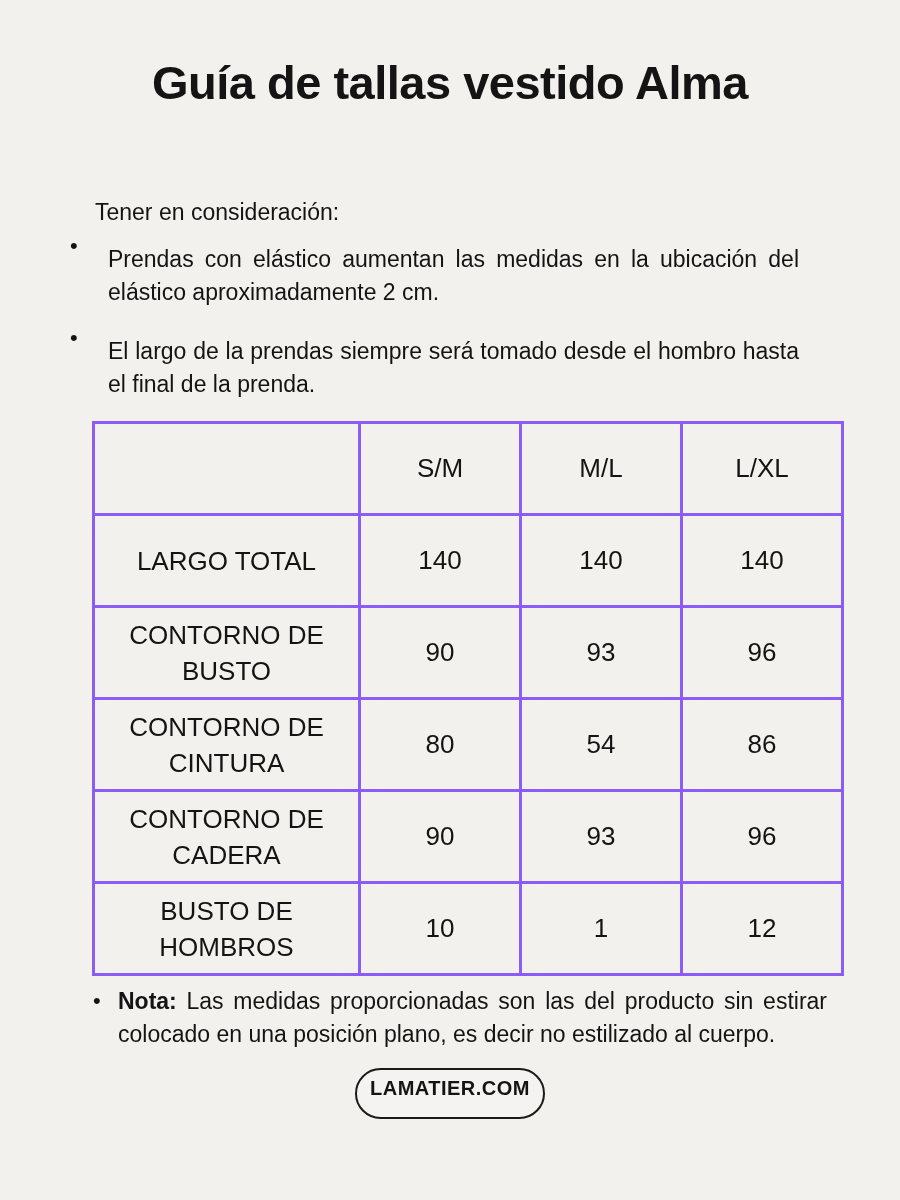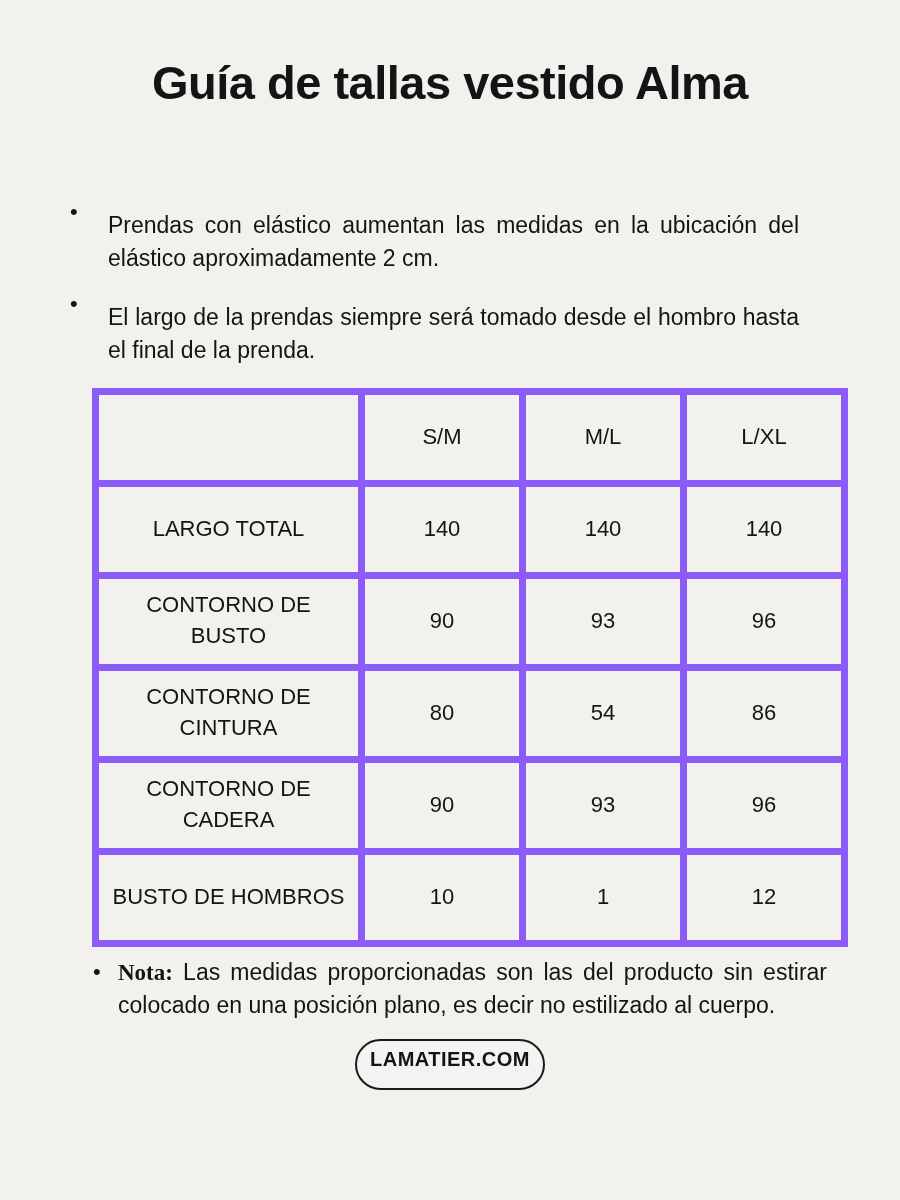--- a/index.html
+++ b/index.html
@@ -44,24 +44,24 @@
     flex: 1;
     text-align: justify;
   }
   .size-table {
     border-collapse: collapse;
     table-layout: fixed;
     margin: 8px 0 0 92px;
     width: 749px;
   }
   .size-table th, .size-table td {
-    border: 7px solid #8b5cf6;
+    border: 3px solid #8b5cf6;
     text-align: center;
     vertical-align: middle;
-    font-size: 22px;
+    font-size: 26px;
     font-weight: 400;
     padding: 0;
     height: 92px;
     background: #f2f1ee;
   }
   .size-table th { font-weight: 400; }
   .col-label { width: 266px; }
   .col-size  { width: 161px; }
   .row-label {
     white-space: pre-line;
@@ -69,41 +69,42 @@
   }
   .note {
     display: flex;
     margin: 9px 0 0 93px;
     width: 734px;
     font-size: 23px;
     line-height: 1.43;
   }
   .note-bullet { flex: 0 0 25px; width: 25px; font-size: 22px; }
   .note-text { margin: 0; flex: 1; text-align: justify; }
-  .note-label { font-weight: bold; font-family: Liberation Serif, serif; }
+  .note-label { font-weight: bold; }
   .brand-box {
     display: block;
     width: fit-content;
     margin: 17px auto 0;
     border: 2px solid #1a1a1a;
     padding: 7px 13px 17px;
     font-size: 20px;
     font-weight: bold;
     letter-spacing: 0.5px;
     background: #f4f3f1;
   }
 </style>
 </head>
 <body>
 
 <div class="page">
 
   <h1 class="title">Guía de tallas vestido Alma</h1>
 
   <div class="considerations">
+    <p class="cons-heading">Tener en consideración:</p>
 
     <div class="bullet-item">
       <span class="bullet">•</span>
       <p class="bullet-text">Prendas con elástico aumentan las medidas en la ubicación del elástico aproximadamente 2 cm.</p>
     </div>
 
     <div class="bullet-item">
       <span class="bullet">•</span>
       <p class="bullet-text">El largo de la prendas siempre será tomado desde el hombro hasta el final de la prenda.</p>
     </div>

